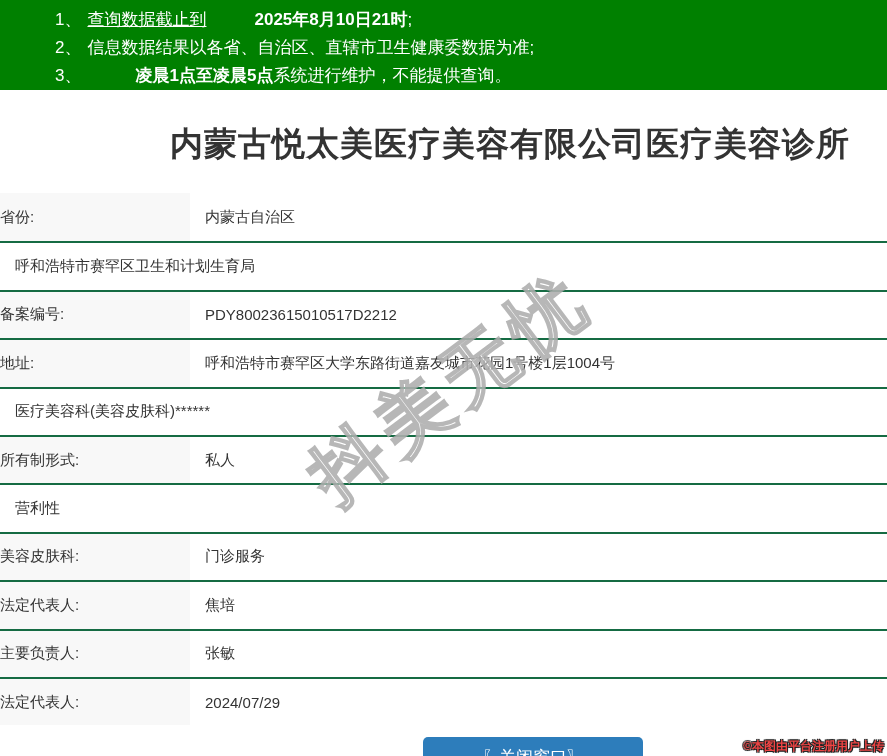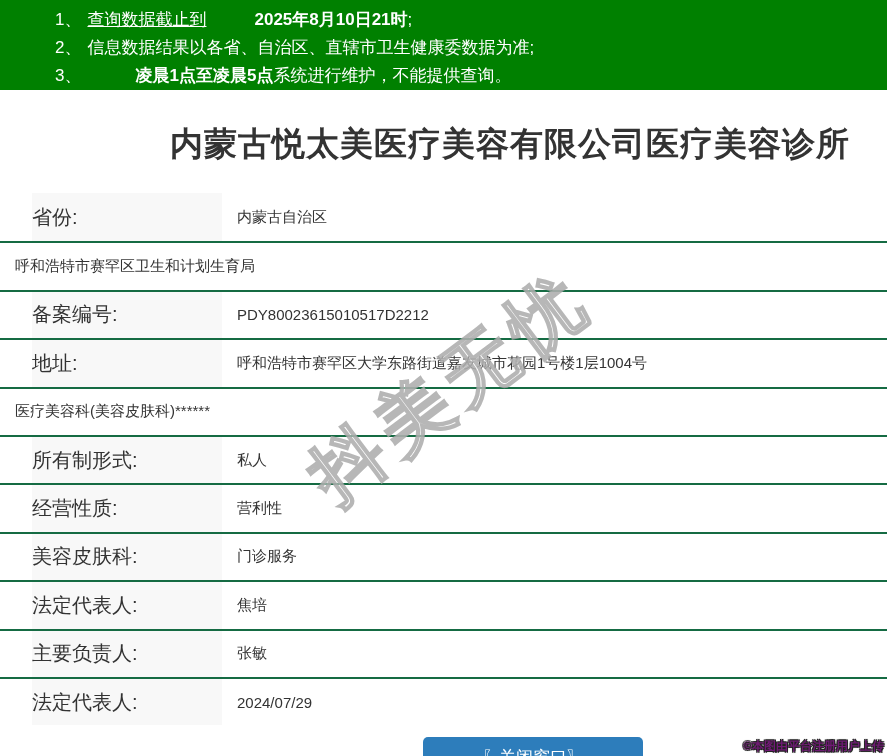--- a/index.html
+++ b/index.html
@@ -47,26 +47,25 @@
   .table { width: 100%; }
   .row {
     display: flex;
     min-height: 48.4px;
     align-items: stretch;
   }
   .row + .row { border-top: 2px solid #156b43; }
   .cell-label {
     width: 190px;
     background: #f8f8f8;
-    font-size: 20px;
+    font-size: 15px;
     display: flex;
     align-items: center;
     padding-left: 0;
     flex-shrink: 0;
-    margin-left: 32px;
   }
   .cell-value {
     flex: 1;
     font-size: 15px;
     display: flex;
     align-items: center;
     padding-left: 15px;
     background: #fff;
   }
 
@@ -101,21 +100,21 @@
     transform-origin: center center;
     pointer-events: none;
     z-index: 5;
   }
   .wm-corner {
     position: absolute;
     right: 3px;
     bottom: 1px;
     font-size: 12px;
     font-weight: bold;
-    color: #701a75;
+    color: #ef4444;
     text-shadow:
       -1px -1px 0 #222, 1px -1px 0 #222,
       -1px  1px 0 #222, 1px  1px 0 #222,
        0 0 2px #000;
     z-index: 6;
   }
 </style>
 </head>
 <body>
 
@@ -153,21 +152,20 @@
         <div class="cell-value">呼和浩特市赛罕区大学东路街道嘉友城市花园1号楼1层1004号</div>
       </div>
       <div class="row">
         <div class="cell-value">医疗美容科(美容皮肤科)******</div>
       </div>
       <div class="row">
         <div class="cell-label">所有制形式:</div>
         <div class="cell-value">私人</div>
       </div>
       <div class="row">
-        <div class="cell-label">经营性质:</div>
         <div class="cell-value">营利性</div>
       </div>
       <div class="row">
         <div class="cell-label">美容皮肤科:</div>
         <div class="cell-value">门诊服务</div>
       </div>
       <div class="row">
         <div class="cell-label">法定代表人:</div>
         <div class="cell-value">焦培</div>
       </div>

